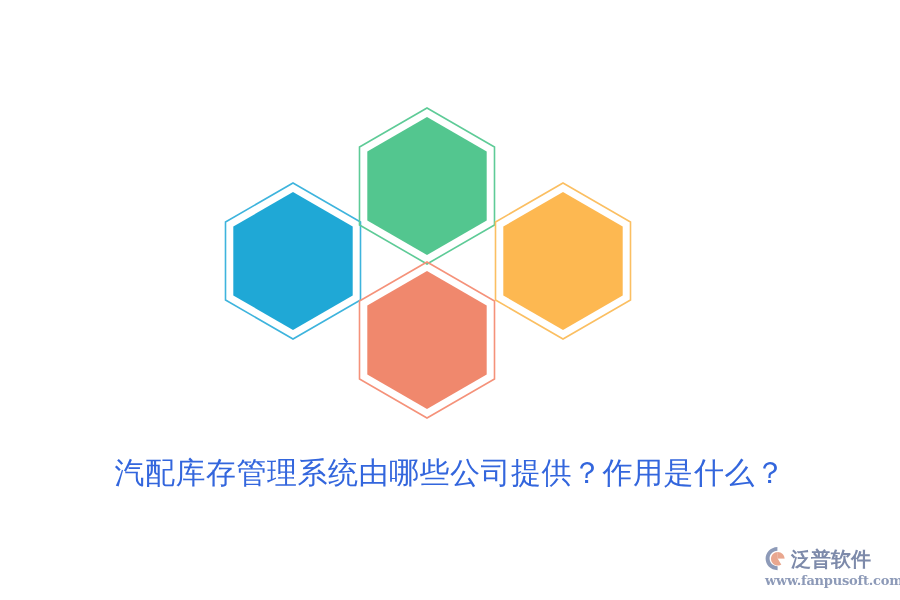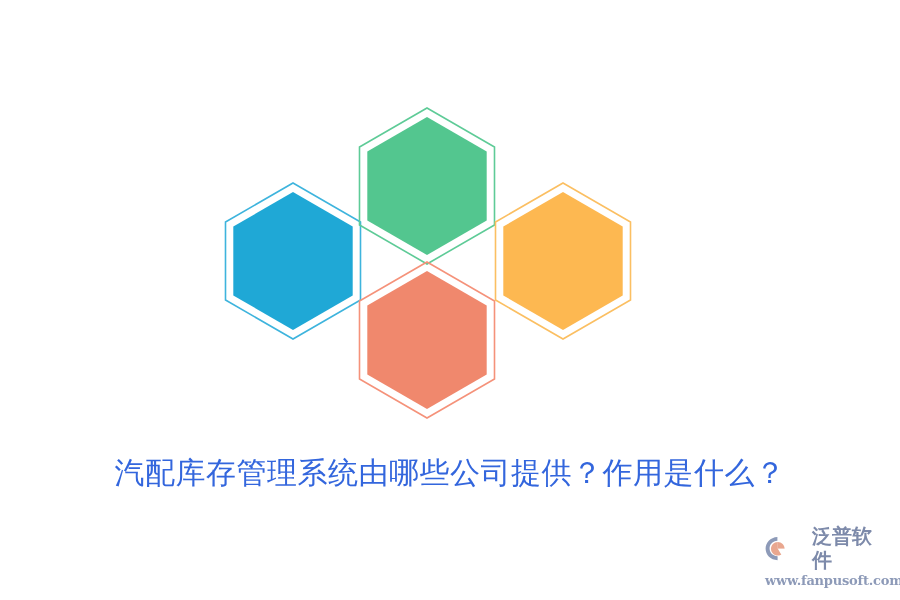--- a/index.html
+++ b/index.html
@@ -56,21 +56,21 @@
     right: 12px;
     bottom: 12px;
     display: flex;
     flex-direction: column;
     align-items: flex-start;
     width: 124px;
   }
   #brand-logo-row {
     display: flex;
     align-items: center;
-    gap: 21px;
+    gap: 0;
   }
   #brand-mark {
     width: 27px;
     height: 27px;
     flex: 0 0 27px;
     display: block;
   }
   #brand-name {
     font-family: "DejaVu Sans", "Liberation Sans", sans-serif;
     font-size: 20px;

